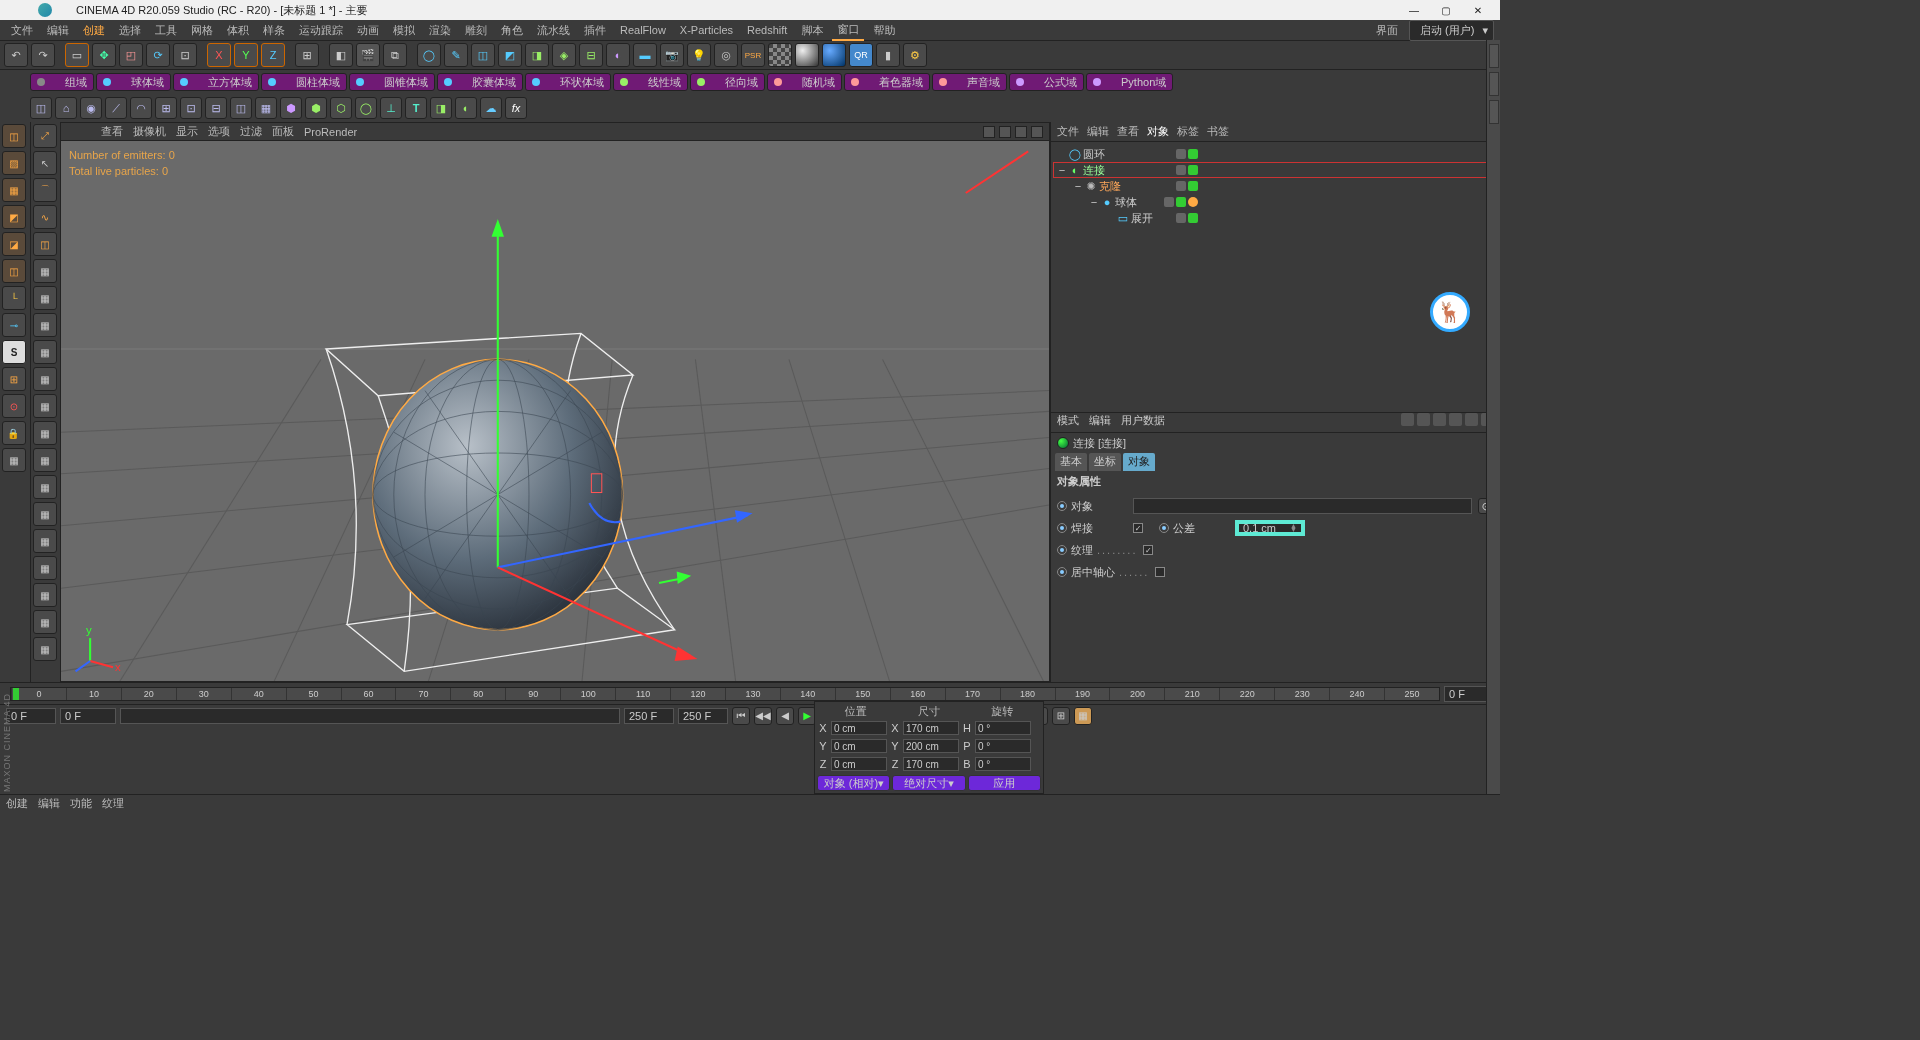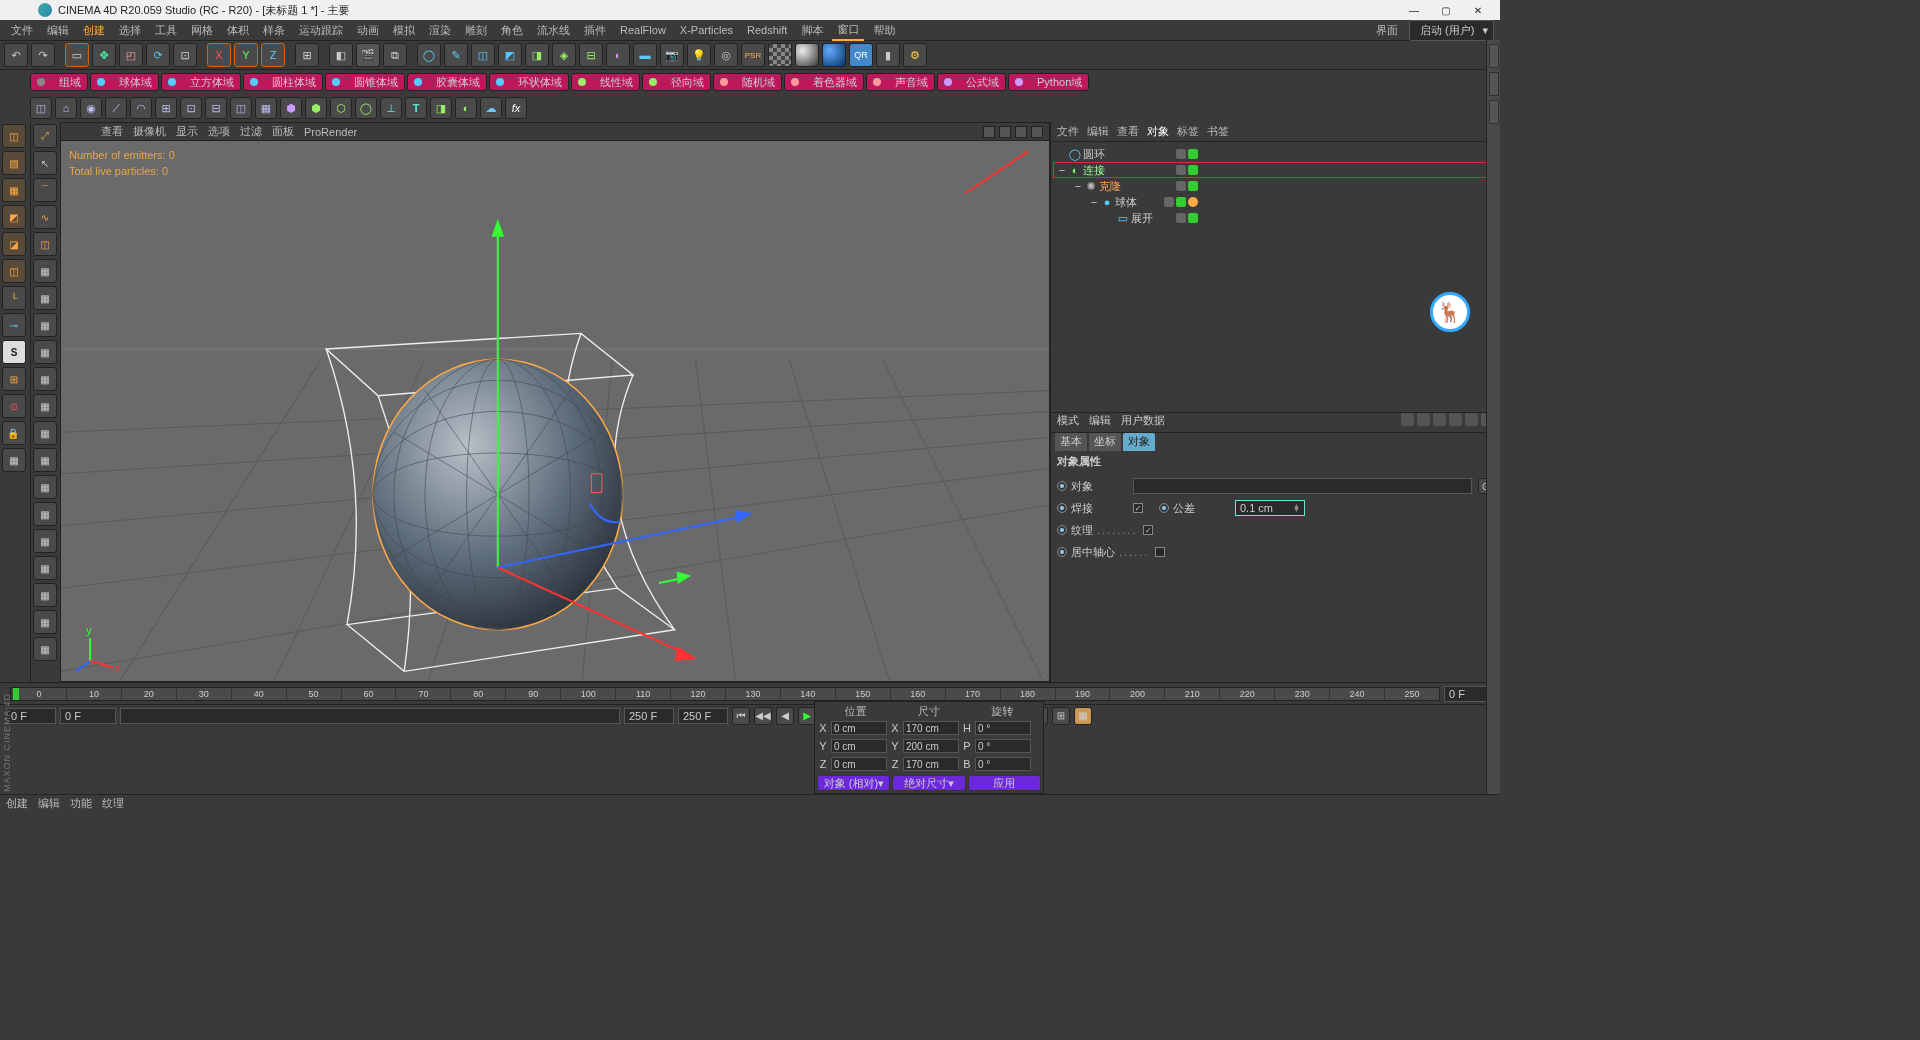--- a/index.html
+++ b/index.html
@@ -1,31 +1,31 @@
 <!DOCTYPE html>
 <html><head>
 <meta charset="utf-8">
 <style>
 * { margin: 0; padding: 0; box-sizing: border-box; font-family: "Microsoft YaHei", Arial, sans-serif; font-size: 11px; user-select: none; }
 body { background: #3a3a3a; color: #ccc; overflow: hidden; width: 1500px; height: 812px; position: relative; }
 .titlebar { height: 20px; background: #f0f0f0; color: #222; display: flex; align-items: center; padding: 0 6px; justify-content: space-between; }
-.title-left { display: flex; align-items: center; gap: 6px; font-size: 12px; padding-left: 32px; }
+.title-left { display: flex; align-items: center; gap: 24px; font-size: 12px; padding-left: 32px; }
 .title-logo { width: 14px; height: 14px; background: linear-gradient(135deg,#4aa,#28a); border-radius: 50%; }
 .win-btns { display: flex; }
 .win-btn { width: 32px; height: 18px; display: flex; align-items: center; justify-content: center; font-size: 10px; color: #222; cursor: default; }
 .menubar { height: 20px; background: #3a3a3a; display: flex; align-items: center; padding: 0 6px; gap: 4px; color: #bbb; }
 .menubar span { padding: 2px 5px; }
 .menubar .right { margin-left: auto; display: flex; align-items: center; gap: 6px; }
 .layout-combo { background: #2a2a2a; border: 1px solid #555; padding: 1px 4px; color: #ccc; border-radius: 2px; }
 .toolbar { height: 30px; background: #3a3a3a; border-top: 1px solid #222; border-bottom: 1px solid #222; display: flex; align-items: center; padding: 2px 4px; gap: 3px; }
 .tb-btn { width: 24px; height: 24px; background: #4a4a4a; border: 1px solid #222; border-radius: 3px; display: flex; align-items: center; justify-content: center; font-size: 11px; color: #ccc; }
 .tb-btn.orange { border-color: #c60; }
 .sep { width: 4px; }
 .toolbar2 { height: 24px; background: #3a3a3a; display: flex; align-items: center; padding: 2px 30px; gap: 2px; color: #ccc; }
-.tb2-btn { height: 18px; padding: 0 6px; background: #be185d; border: 1px solid #222; border-radius: 3px; display: flex; align-items: center; gap: 14px; }
+.tb2-btn { height: 18px; padding: 0 6px; background: #701a75; border: 1px solid #222; border-radius: 3px; display: flex; align-items: center; gap: 20px; }
 .tb2-dot { width: 8px; height: 8px; border-radius: 50%; }
 .toolbar3 { height: 28px; background: #3a3a3a; display: flex; align-items: center; padding: 2px 30px; gap: 3px; }
 .tb3-btn { width: 22px; height: 22px; background: #4a4a4a; border: 1px solid #222; border-radius: 3px; display:flex; align-items:center; justify-content:center; font-size:11px; color:#bbe; }
 .main { display: flex; height: 560px; }
 .left-tools { width: 30px; background: #3a3a3a; display: flex; flex-direction: column; gap: 3px; padding: 2px; }
 .lt-btn { width: 24px; height: 24px; background: #4a4a4a; border: 1px solid #222; border-radius: 3px; display:flex; align-items:center; justify-content:center; font-size:10px; }
 .lt-btn.orange { background: #5a4a3a; color: #fa4; }
 .lt-btn.s { background: #ddd; color: #222; font-weight: bold; }
 .left-tools2 { width: 30px; background: #3a3a3a; display: flex; flex-direction: column; gap: 3px; padding: 2px; border-left:1px solid #222; }
 .viewport-wrap { flex: 1; display: flex; flex-direction: column; border: 1px solid #222; position: relative; }
@@ -60,21 +60,21 @@
 .attr-obj-icon { width: 12px; height: 12px; background: radial-gradient(circle at 30% 30%, #4f4, #063); border-radius: 50%; border:1px solid #222; }
 .attr-tabs { height: 18px; display: flex; gap: 2px; padding: 0 4px; }
 .atab { padding: 1px 5px; background: #555; border-radius: 2px 2px 0 0; }
 .atab.active { background: #6ac; color: #222; }
 .attr-sect { padding: 3px 6px; color: #ccc; }
 .attr-row { display: flex; align-items: center; height: 22px; gap: 6px; }
 .ar-lbl { display: flex; align-items: center; gap: 4px; min-width: 70px; }
 .radio { width: 10px; height: 10px; border: 1px solid #888; border-radius: 50%; background: #3a3a3a; position: relative; }
 .radio::after { content:""; position:absolute; inset:2px; background:#8cf; border-radius:50%; }
 .attr-input { flex: 1; height: 16px; background: #2a2a2a; border: 1px solid #555; color: #ccc; padding: 0 4px; display: flex; align-items: center; }
-.attr-val { width: 70px; height: 16px; background: #2a2a2a; border: 1px solid #5eead4; color: #ccc; padding: 0 4px; display: flex; align-items: center; justify-content: space-between; }
+.attr-val { width: 70px; height: 16px; background: #2a2a2a; border: 4px solid #5eead4; color: #ccc; padding: 0 4px; display: flex; align-items: center; justify-content: space-between; }
 .spinner { font-size: 7px; color: #888; line-height: 4px; }
 .check { width: 10px; height: 10px; border: 1px solid #888; background: #2a2a2a; display:flex; align-items:center; justify-content:center; font-size:8px; color:#ccc; }
 .attr-full { height: 18px; background: #2a2a2a; border: 1px solid #555; width: 320px; display:flex; align-items:center; padding:0 4px; justify-content:space-between; }
 .dots { letter-spacing: 2px; color: #888; }
 .timeline { height: 22px; background: #3a3a3a; border-top: 1px solid #222; display: flex; align-items: center; padding: 0 6px; position: relative; }
 .tl-ruler { flex: 1; height: 14px; background: #4a4a4a; border: 1px solid #222; position: relative; margin: 0 4px; overflow: hidden; display:flex; }
 .tl-tick { flex:1; border-left:1px solid #333; display:flex; align-items:center; justify-content:center; font-size:9px; color:#ccc; }
 .tl-head { position:absolute; left:2px; top:0; width:6px; height:14px; background:#3c3; }
 .tl-frame { width: 50px; height: 16px; background: #2a2a2a; border: 1px solid #555; color: #ccc; padding: 0 4px; display:flex; align-items:center; }
 .transport { height: 22px; background: #3a3a3a; display: flex; align-items: center; padding: 0 6px; gap: 4px; border-top:1px solid #222; }
@@ -467,20 +467,24 @@
         <span>用户数据</span>
         <div class="icons">
           <div class="ai"></div>
           <div class="ai"></div>
           <div class="ai"></div>
           <div class="ai"></div>
           <div class="ai"></div>
           <div class="ai"></div>
         </div>
       </div>
+      <div class="attr-obj">
+        <span class="attr-obj-icon"></span>
+        <span>连接 [连接]</span>
+      </div>
       <div class="attr-tabs" id="atabs">
           <span class="atab">基本</span>
           <span class="atab">坐标</span>
           <span class="atab active">对象</span>
         </div>
       <div class="attr-sect" style="font-weight:bold">对象属性</div>
       <div class="attr-sect">
         <div class="attr-row">
           <div class="ar-lbl">
               <span class="radio"></span>

